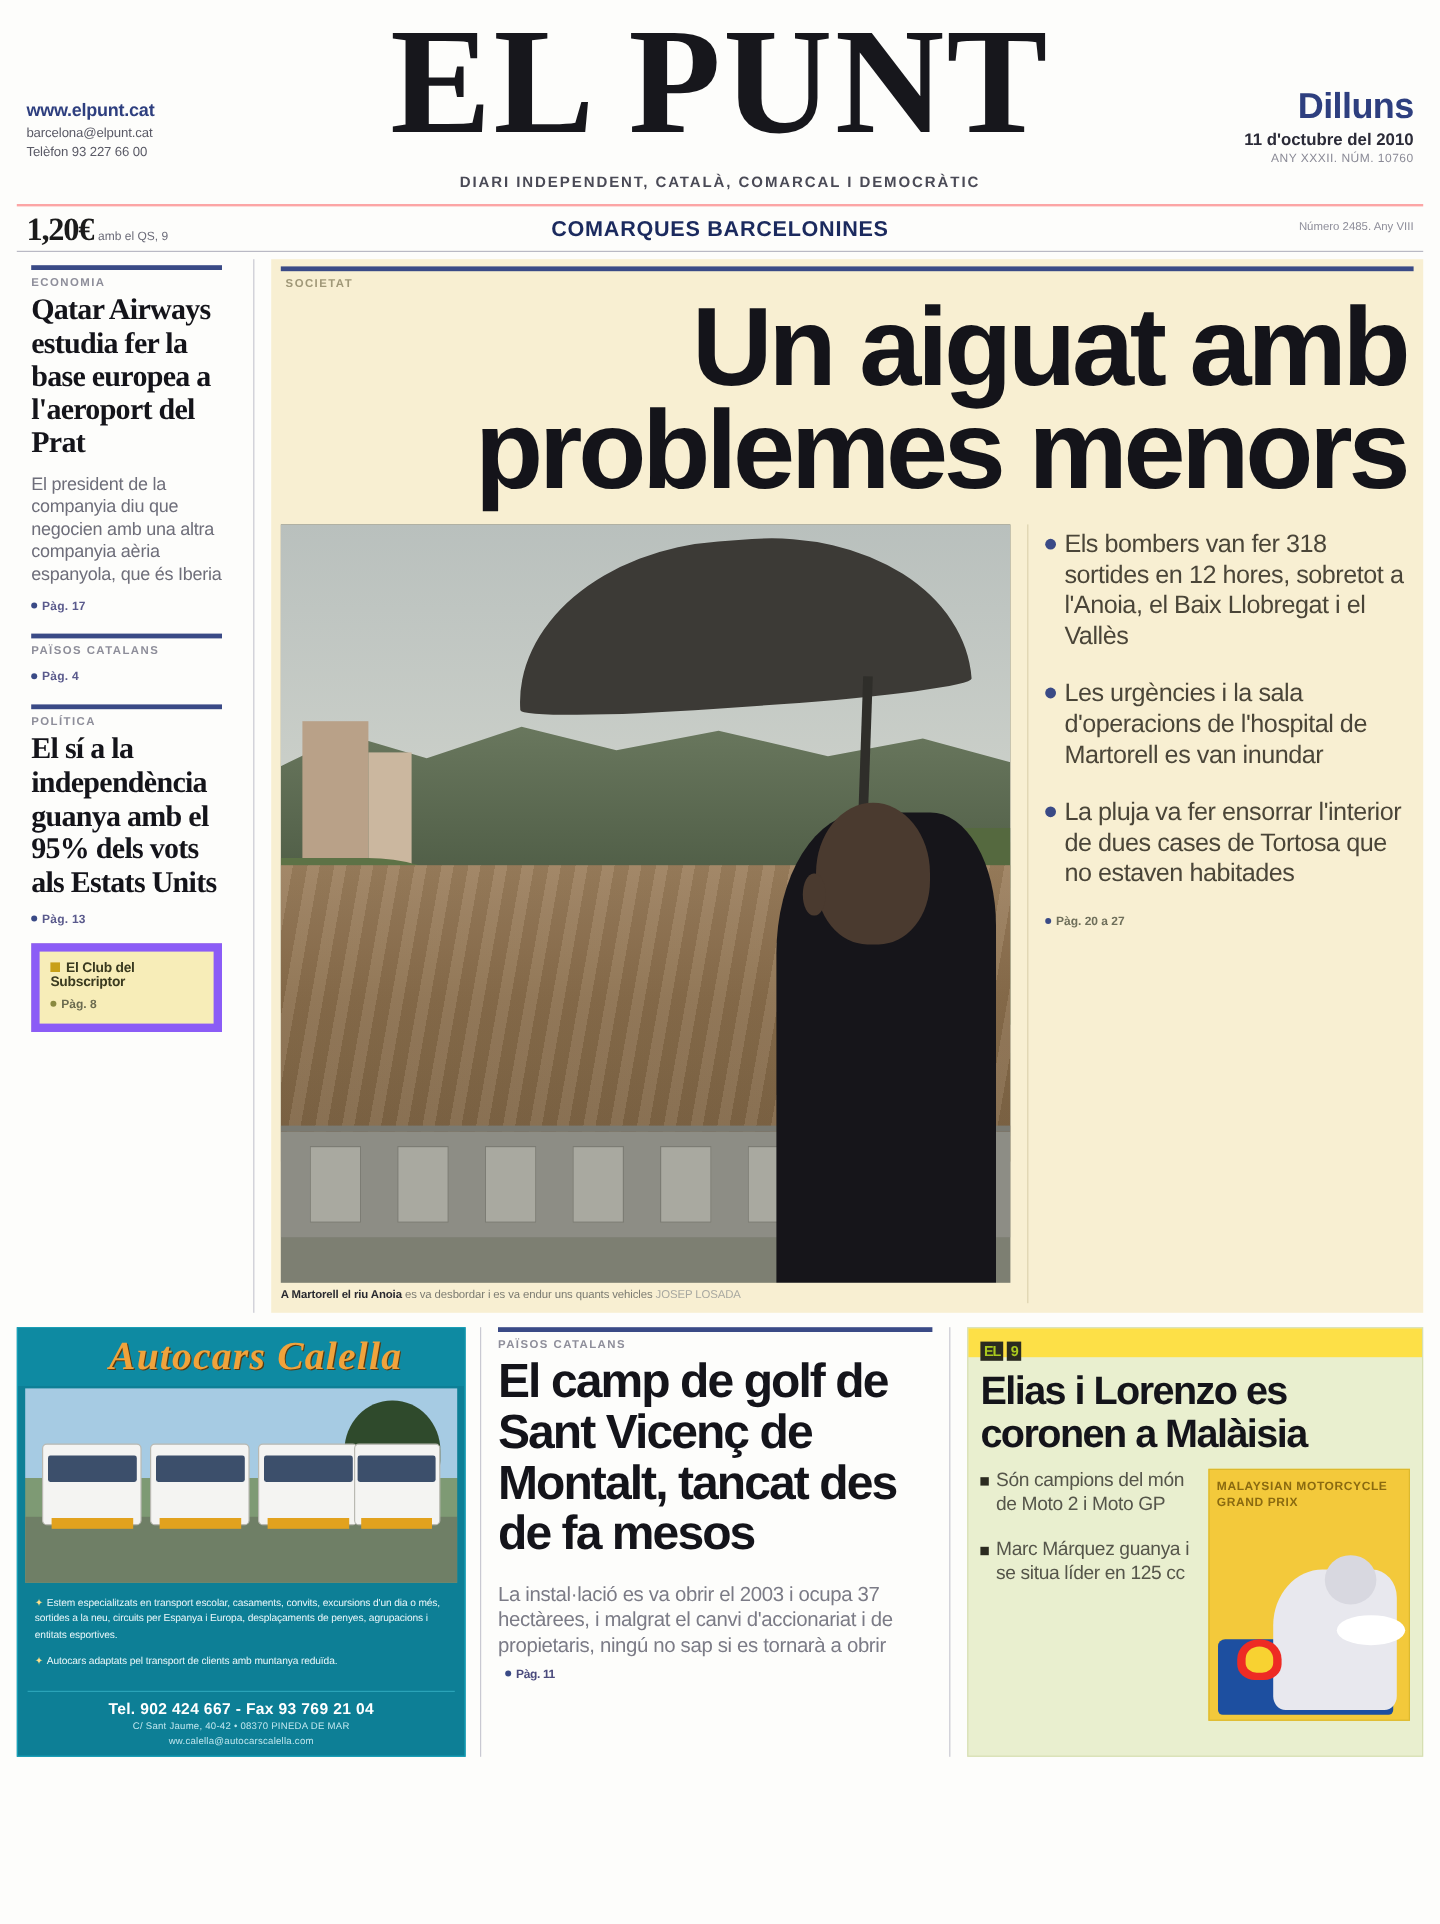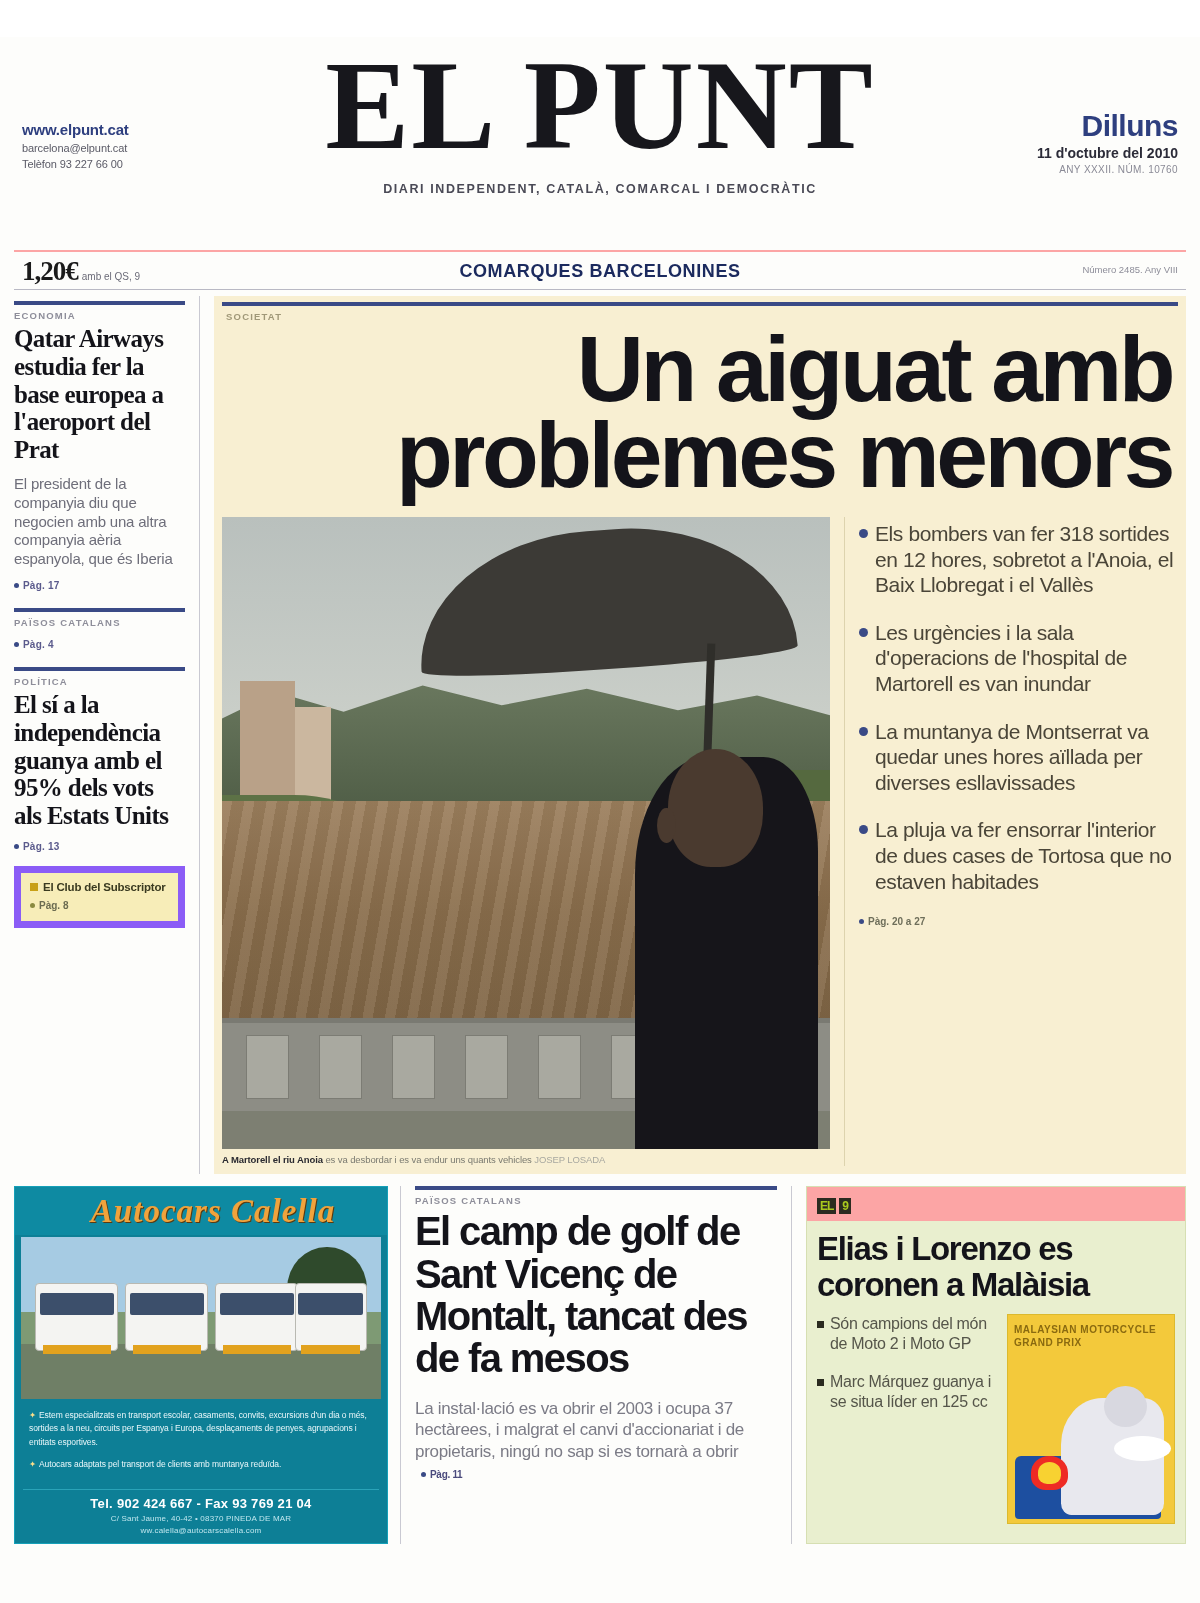--- a/index.html
+++ b/index.html
@@ -7,21 +7,21 @@
   body {
     width:1200px; height:1603px;
     font-family:"Liberation Sans", sans-serif;
     color:#1b1b1b;
     position:relative;
     overflow:hidden;
   }
   .page { width:1200px; height:1603px; position:relative; background:#fdfdfb; padding:0 14px; }
 
   
-  .masthead { position:relative; height:213px;margin-top:37px; }
+  .masthead { position:relative; height:170px; }
   .mh-left { position:absolute; left:8px; top:82px; line-height:1.45; }
   .mh-url { font-size:15px; font-weight:bold; color:#2e3f7f; letter-spacing:-.2px; }
   .mh-mail, .mh-tel { font-size:11px; color:#5a5a66; letter-spacing:-.1px; }
   .mh-title {
     position:absolute; left:0; right:0; top:6px;
     text-align:center;
     font-family:"Liberation Serif", serif;
     font-weight:bold;
     font-size:126px;
     line-height:1;
@@ -40,21 +40,21 @@
 
   
   .pricebar { position:relative; height:40px; border-top:2px solid #fca5a5; border-bottom:1px solid #b9b9c4; }
   .price { position:absolute; left:8px; top:4px; font-family:"Liberation Serif",serif; font-weight:bold; font-size:27px; letter-spacing:-1px; }
   .price small { font-size:10px; font-weight:normal; font-family:"Liberation Sans",sans-serif; color:#6b6b78; margin-left:4px; letter-spacing:0; }
   .edition { position:absolute; left:0; right:0; top:9px; text-align:center; font-size:18px; font-weight:bold; letter-spacing:.6px; color:#1b2a5e; }
   .issuenum { position:absolute; right:8px; top:12px; font-size:9.5px; color:#8d8d99; }
 
   
   .grid { display:flex; gap:0; margin-top:6px; }
-  .col-left { width:186px; flex:0 0 186px; padding-right:14px; border-right:1px solid #c9c9d2; }
+  .col-left { width:186px; flex:0 0 186px; padding-right:26px; border-right:1px solid #c9c9d2;margin-left:12px; }
   .col-main { flex:1; padding-left:14px; }
 
   
   .brief { padding-top:5px; }
   .brief + .brief { margin-top:12px; }
   .rule-thick { height:4px; background:#3a4a86; margin-bottom:5px; }
   .kicker { font-size:9.5px; letter-spacing:1.2px; color:#8e8e9a; font-weight:bold; margin-bottom:4px; }
   .brief h2 {
     font-family:"Liberation Serif", serif;
     font-size:25px; line-height:1.11; font-weight:bold; letter-spacing:-.6px; color:#14141a;
@@ -158,21 +158,21 @@
 
   .bot-mid h2 {
     font-family:"Liberation Sans", sans-serif; font-weight:bold;
     font-size:40px; line-height:1.06; letter-spacing:-1.6px; color:#14141a; margin-top:4px;
   }
   .bot-mid p { font-size:17px; line-height:1.26; color:#7b7b86; margin-top:18px; letter-spacing:-.3px;}
   .bot-mid .inlineref { font-size:10px; font-weight:bold; color:#4a4a7c; white-space:nowrap; }
   .bot-mid .inlineref .dot { display:inline-block;width:5px;height:5px;background:#3a4a86;border-radius:50%;margin:0 4px 0 6px;vertical-align:1px;}
 
   .moto { background:#e9efcf; border:1px solid #d6dfb2; padding:0 0 10px; position:relative; height:100%; }
-  .moto-band { background:#fca5a5; height:34px; position:relative; }
+  .moto-band { background:#fde047; height:24px; position:relative; }
   .moto-band .bn { position:absolute; left:10px; top:3px; font-size:26px; font-weight:bold; color:#2b2b20; font-style:italic; letter-spacing:-1px;}
   .moto-band .bn span { font-size:12px; font-style:normal; background:#2b2b20; color:#a9c81e; padding:1px 3px; margin-right:3px; vertical-align:4px; }
   .moto h2 { font-family:"Liberation Sans",sans-serif; font-weight:bold; font-size:33px; line-height:1.07; letter-spacing:-1.3px; color:#14141a; padding:10px 10px 0; }
   .moto-body { display:flex; gap:8px; padding:12px 10px 0; }
   .moto-bullets { flex:1; }
   .moto-bullets li { list-style:none; display:flex; gap:6px; margin-bottom:18px; }
   .moto-bullets .sq { flex:0 0 7px; width:7px; height:7px; background:#2b2b20; margin-top:7px; }
   .moto-bullets .t { font-size:16px; line-height:1.25; color:#55554a; letter-spacing:-.3px;}
   .moto-img { width:168px; flex:0 0 168px; height:210px; background:#f3c93b; position:relative; overflow:hidden; border:1px solid #dcb92e;}
   .moto-img .hdr { position:absolute; left:6px; right:6px; top:8px; font-size:10px; font-weight:bold; color:#8a6a10; line-height:1.3; letter-spacing:.5px; }
@@ -288,24 +288,20 @@
               <li>
                   <span class="bdot"></span>
                   <span class="btxt">Els bombers van fer 318 sortides en 12 hores, sobretot a l'Anoia, el Baix Llobregat i el Vallès</span>
                 </li>
               <li>
                   <span class="bdot"></span>
                   <span class="btxt">Les urgències i la sala d'operacions de l'hospital de Martorell es van inundar</span>
                 </li>
               <li>
                   <span class="bdot"></span>
-                  <span class="btxt">La muntanya de Montserrat va quedar unes hores aïllada per diverses esllavissades</span>
-                </li>
-              <li>
-                  <span class="bdot"></span>
                   <span class="btxt">La pluja va fer ensorrar l'interior de dues cases de Tortosa que no estaven habitades</span>
                 </li>
             </ul>
             <div class="lead-ref" style="padding-left:0"><span class="dot"></span><span>Pàg. 20 a 27</span></div>
           </div>
         </div>
       </div>
     </div>
   </div>
 

